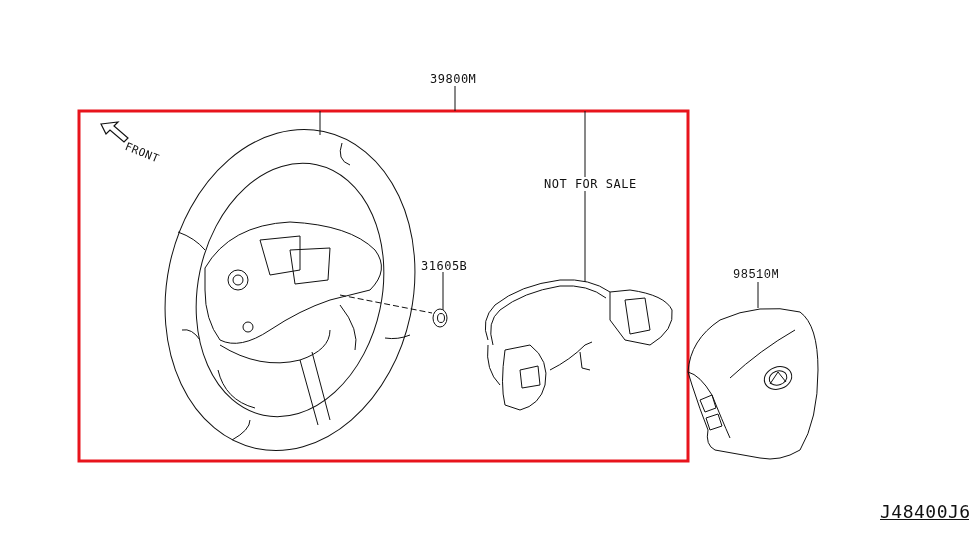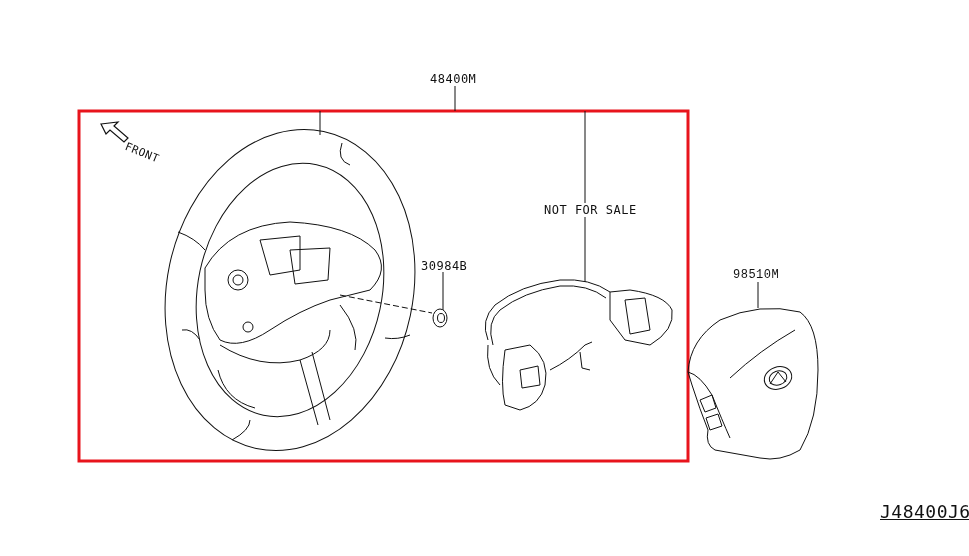--- a/index.html
+++ b/index.html
@@ -69,18 +69,18 @@
     <path d="M688,372 Q700,375 712,395 Q722,420 730,438"></path>
     <path d="M730,378 Q760,350 795,330"></path>
     <ellipse cx="778" cy="378" rx="14" ry="11" transform="rotate(-20 778 378)"></ellipse>
     <ellipse cx="778" cy="378" rx="9" ry="7" transform="rotate(-20 778 378)"></ellipse>
     <path d="M770,384 L778,372 L786,382"></path>
     <path d="M700,400 L712,395 L716,408 L705,412 Z"></path>
     <path d="M706,418 L718,414 L722,426 L710,430 Z"></path>
   </g>
 </svg>
 
-<div class="lbl" style="left:430px;top:72px;">48400M</div>
+<div class="lbl" style="left:430px;top:72px;">39800M</div>
 <div class="lbl" style="left:128px;top:140px;transform:rotate(22deg);transform-origin:left top;font-size:11px;">FRONT</div>
-<div class="lbl" style="left:542px;top:177px;background:#fff;padding:0 2px;margin-top:26px;">NOT FOR SALE</div>
-<div class="lbl" style="left:421px;top:259px;">30984B</div>
+<div class="lbl" style="left:542px;top:177px;background:#fff;padding:0 2px;">NOT FOR SALE</div>
+<div class="lbl" style="left:421px;top:259px;">31605B</div>
 <div class="lbl" style="left:733px;top:268px;font-family:Liberation Mono, monospace;">98510M</div>
 <div class="lbl" style="left:880px;top:505px;font-size:18px;text-decoration:underline;">J48400J6</div>
 
 </body></html>

